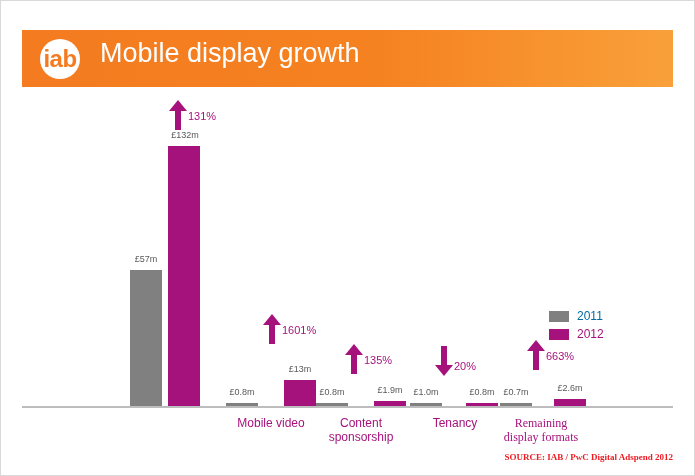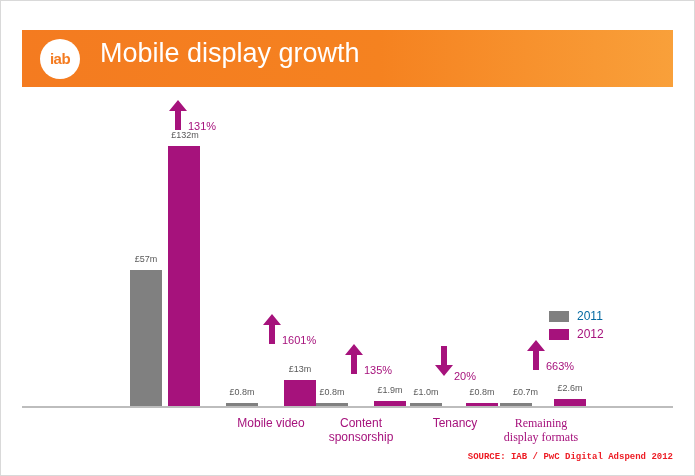--- a/index.html
+++ b/index.html
@@ -21,21 +21,21 @@
     position:absolute;left:22px;top:30px;width:651px;height:57px;
     background:linear-gradient(to right,#f47b20 0%,#f58220 55%,#f9a03a 100%);
   }
   #logo-circle{
     position:absolute;left:18px;top:9px;width:40px;height:40px;
     border-radius:50%;background:#ffffff;
   }
   #logo-text{
     position:absolute;left:0;top:0;width:40px;height:40px;
     line-height:40px;text-align:center;
-    color:#f47b20;font-size:15px;font-weight:bold;
+    color:#f47b20;font-size:24px;font-weight:bold;
     font-family:"Liberation Sans", sans-serif;
     letter-spacing:-0.5px;
   }
   #header-title{
     position:absolute;left:78px;top:8px;
     color:#ffffff;font-size:27px;font-weight:normal;
     font-family:"Liberation Sans", sans-serif;
   }
   
   #plot{
@@ -56,21 +56,21 @@
     text-align:center;white-space:nowrap;
   }
   .cat-label{
     position:absolute;
     font-size:12px;color:#a6127c;
     text-align:center;white-space:nowrap;
     line-height:14px;
   }
   .growth-label{
     position:absolute;
-    font-size:11px;color:#a6127c;white-space:nowrap;margin-top:10px;
+    font-size:11px;color:#a6127c;white-space:nowrap;
   }
   .arrow{
     position:absolute;
   }
   
   #legend{
     position:absolute;left:527px;top:212px;
   }
   .legend-row{
     position:relative;height:16px;margin-bottom:2px;
@@ -78,21 +78,21 @@
   .legend-swatch{
     position:absolute;left:0;top:3px;width:20px;height:11px;
   }
   .legend-text{
     position:absolute;left:28px;top:0;
     font-size:12px;line-height:16px;
   }
   #source{
     position:absolute;right:22px;top:452px;
     color:#ed1c24;font-size:9px;font-weight:bold;
-    font-family:Liberation Mono, monospace;
+    font-family:Liberation Serif, serif;
   }
 </style>
 </head>
 <body>
 
 <div id="frame"></div>
 
 <div id="header">
   <div id="logo-circle">
     <div id="logo-text">iab</div>
@@ -148,21 +148,21 @@
   <div class="bar-label" style="left:438px;top:291px;width:44px;">£0.8m</div>
 
   <svg class="arrow" style="left:412px;top:250px;" width="20" height="30" viewBox="0 0 20 30">
     <polygon points="10,30 19,19 13,19 13,0 7,0 7,19 1,19" fill="#a6127c"></polygon>
   </svg>
   <div class="growth-label" style="left:432px;top:264px;">20%</div>
 
   <div class="cat-label" style="left:388px;top:320px;width:90px;">Tenancy</div>
 
   <div class="bar bar-2011" style="left:478px;width:32px;height:3px;"></div>
-  <div class="bar-label" style="left:472px;top:291px;width:44px;text-align:right;">£0.7m</div>
+  <div class="bar-label" style="left:472px;top:291px;width:44px;">£0.7m</div>
 
   <div class="bar bar-2012" style="left:532px;width:32px;height:7px;"></div>
   <div class="bar-label" style="left:526px;top:287px;width:44px;">£2.6m</div>
 
   <svg class="arrow" style="left:504px;top:244px;" width="20" height="30" viewBox="0 0 20 30">
     <polygon points="10,0 19,11 13,11 13,30 7,30 7,11 1,11" fill="#a6127c"></polygon>
   </svg>
   <div class="growth-label" style="left:524px;top:254px;text-align:right;">663%</div>
 
   <div class="cat-label" style="left:464px;top:320px;width:110px;font-family:Liberation Serif, serif;">Remaining<br>display formats</div>

